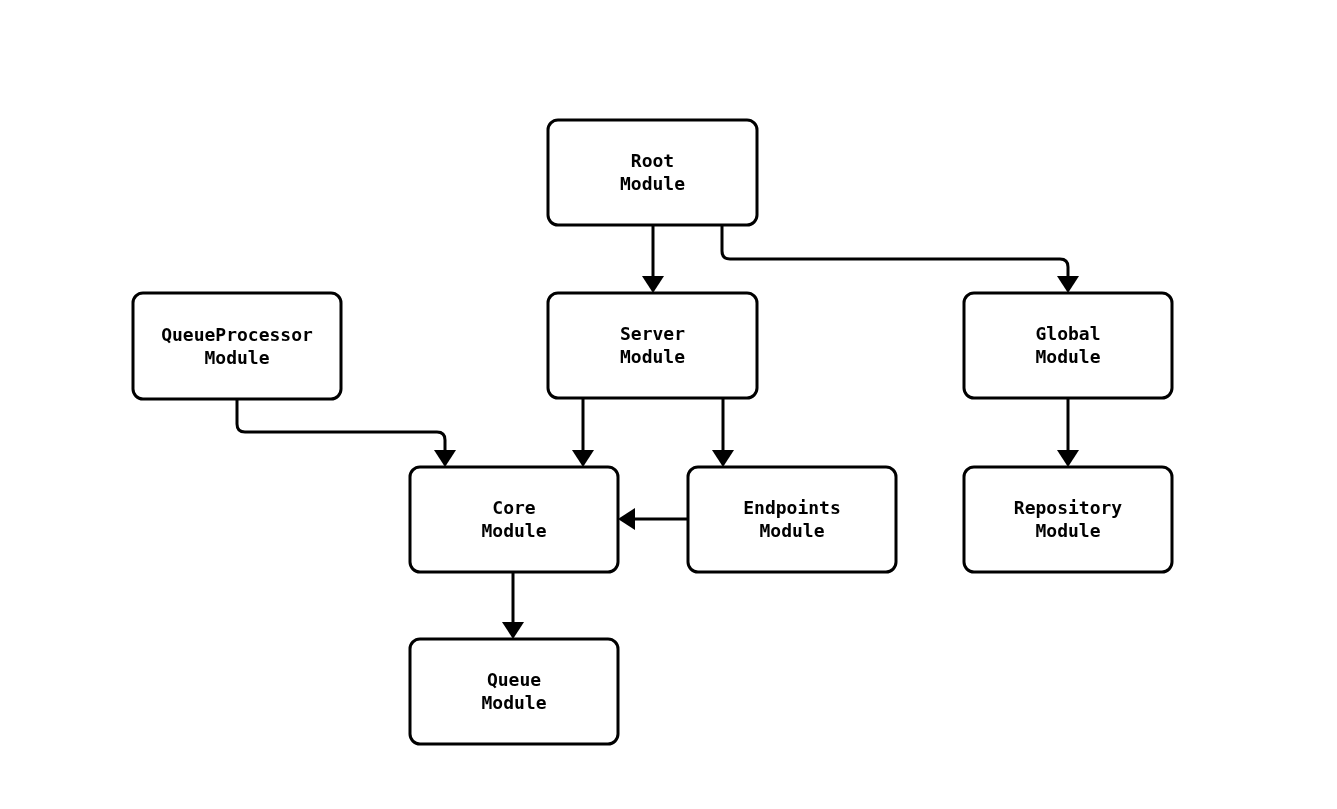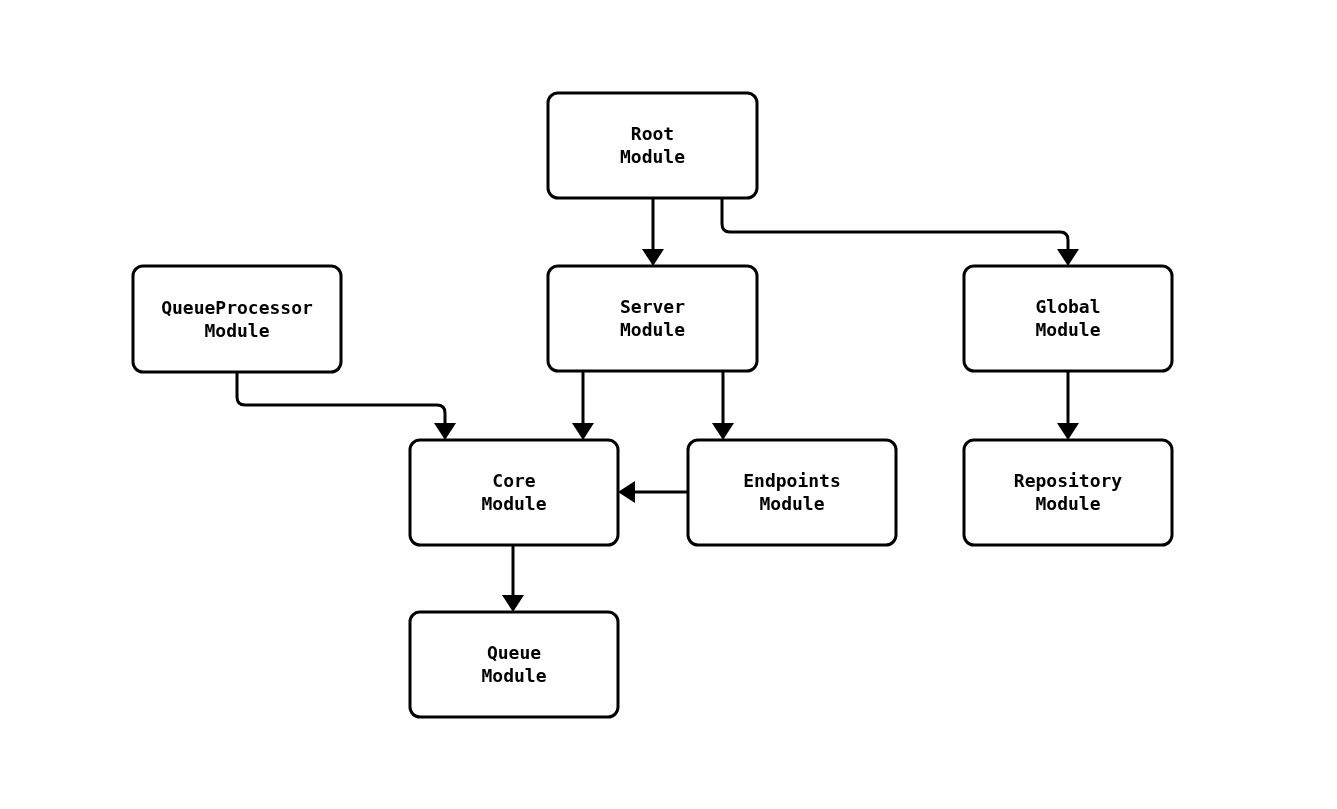--- a/index.html
+++ b/index.html
@@ -7,20 +7,21 @@
     padding: 0;
     background: #ffffff;
   }
   .canvas {
     position: relative;
     width: 1337px;
     height: 781px;
     background: #ffffff;
     overflow: hidden;
     font-family: "DejaVu Sans Mono", monospace;
+    margin-top: 27px;
   }
   svg text {
     font-family: "DejaVu Sans Mono", monospace;
     font-weight: bold;
     font-size: 18px;
   }
 </style>
 </head>
 <body>
 

